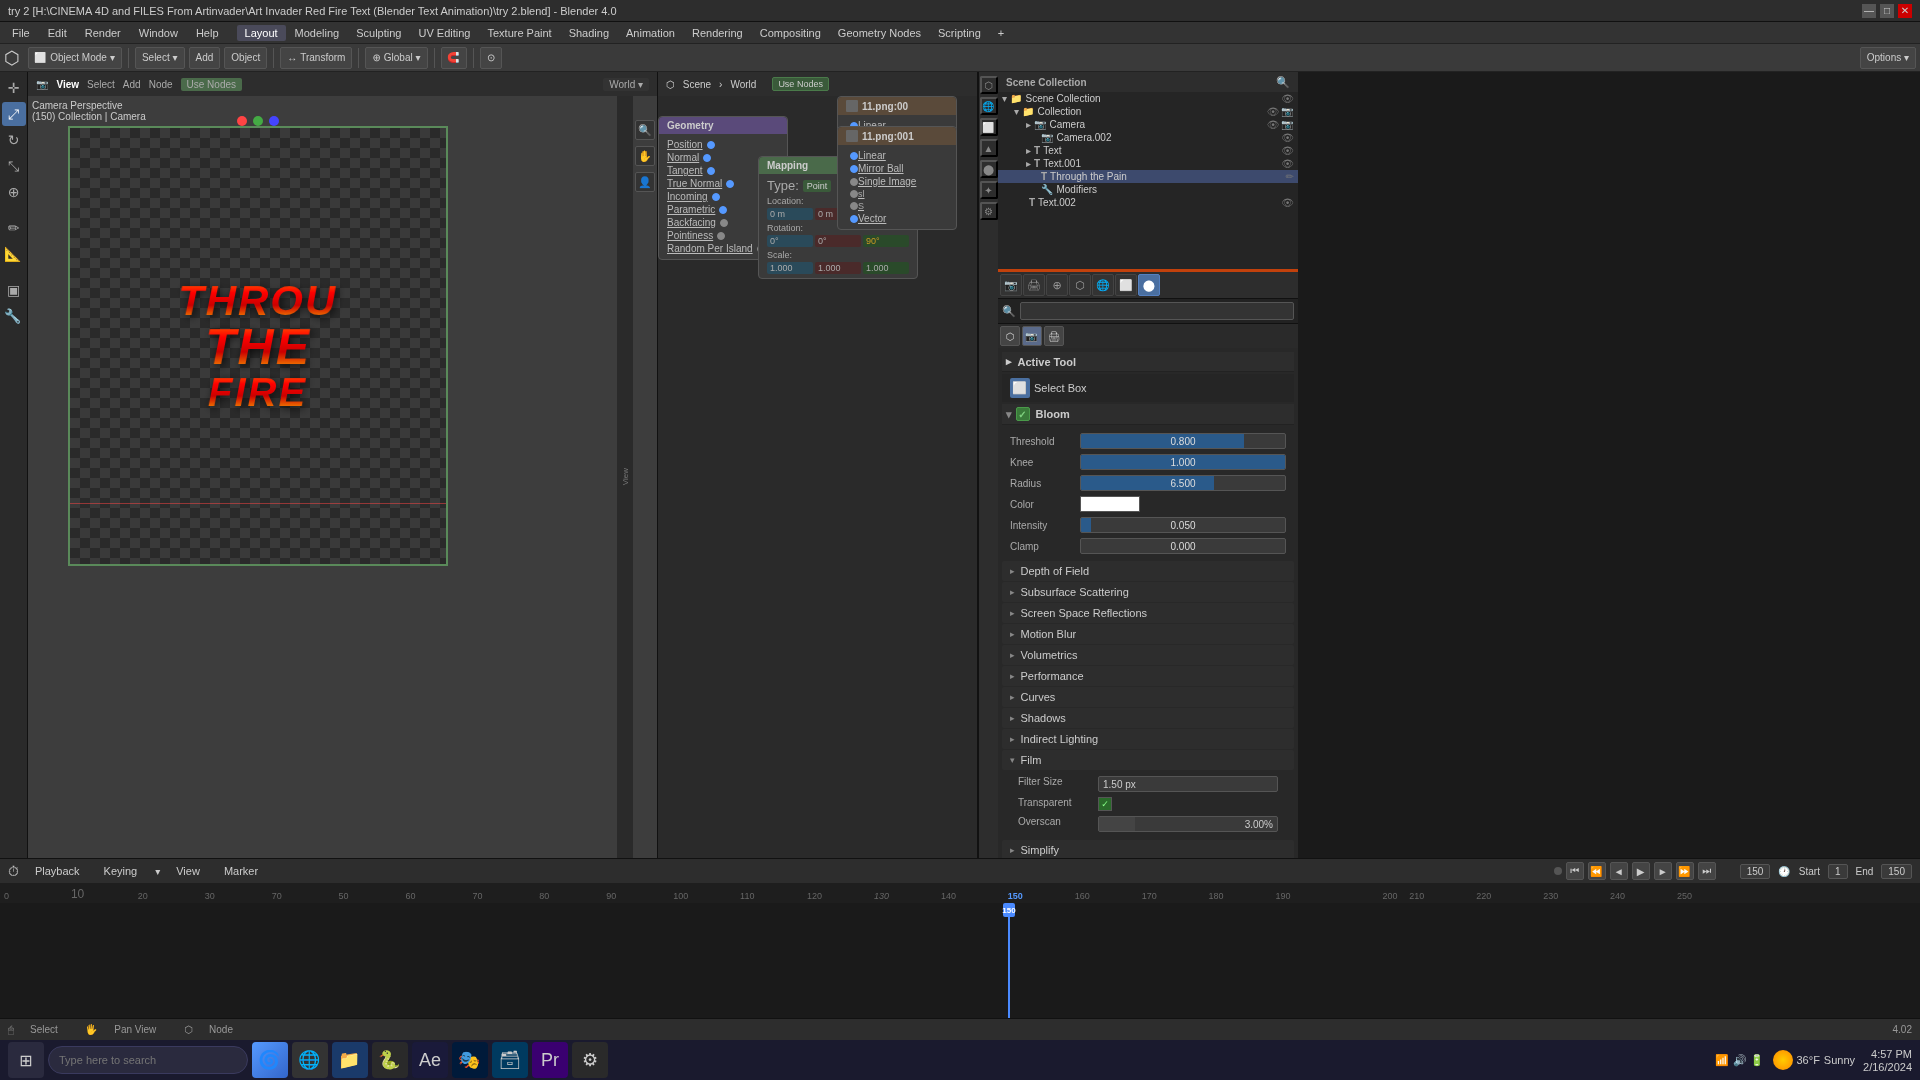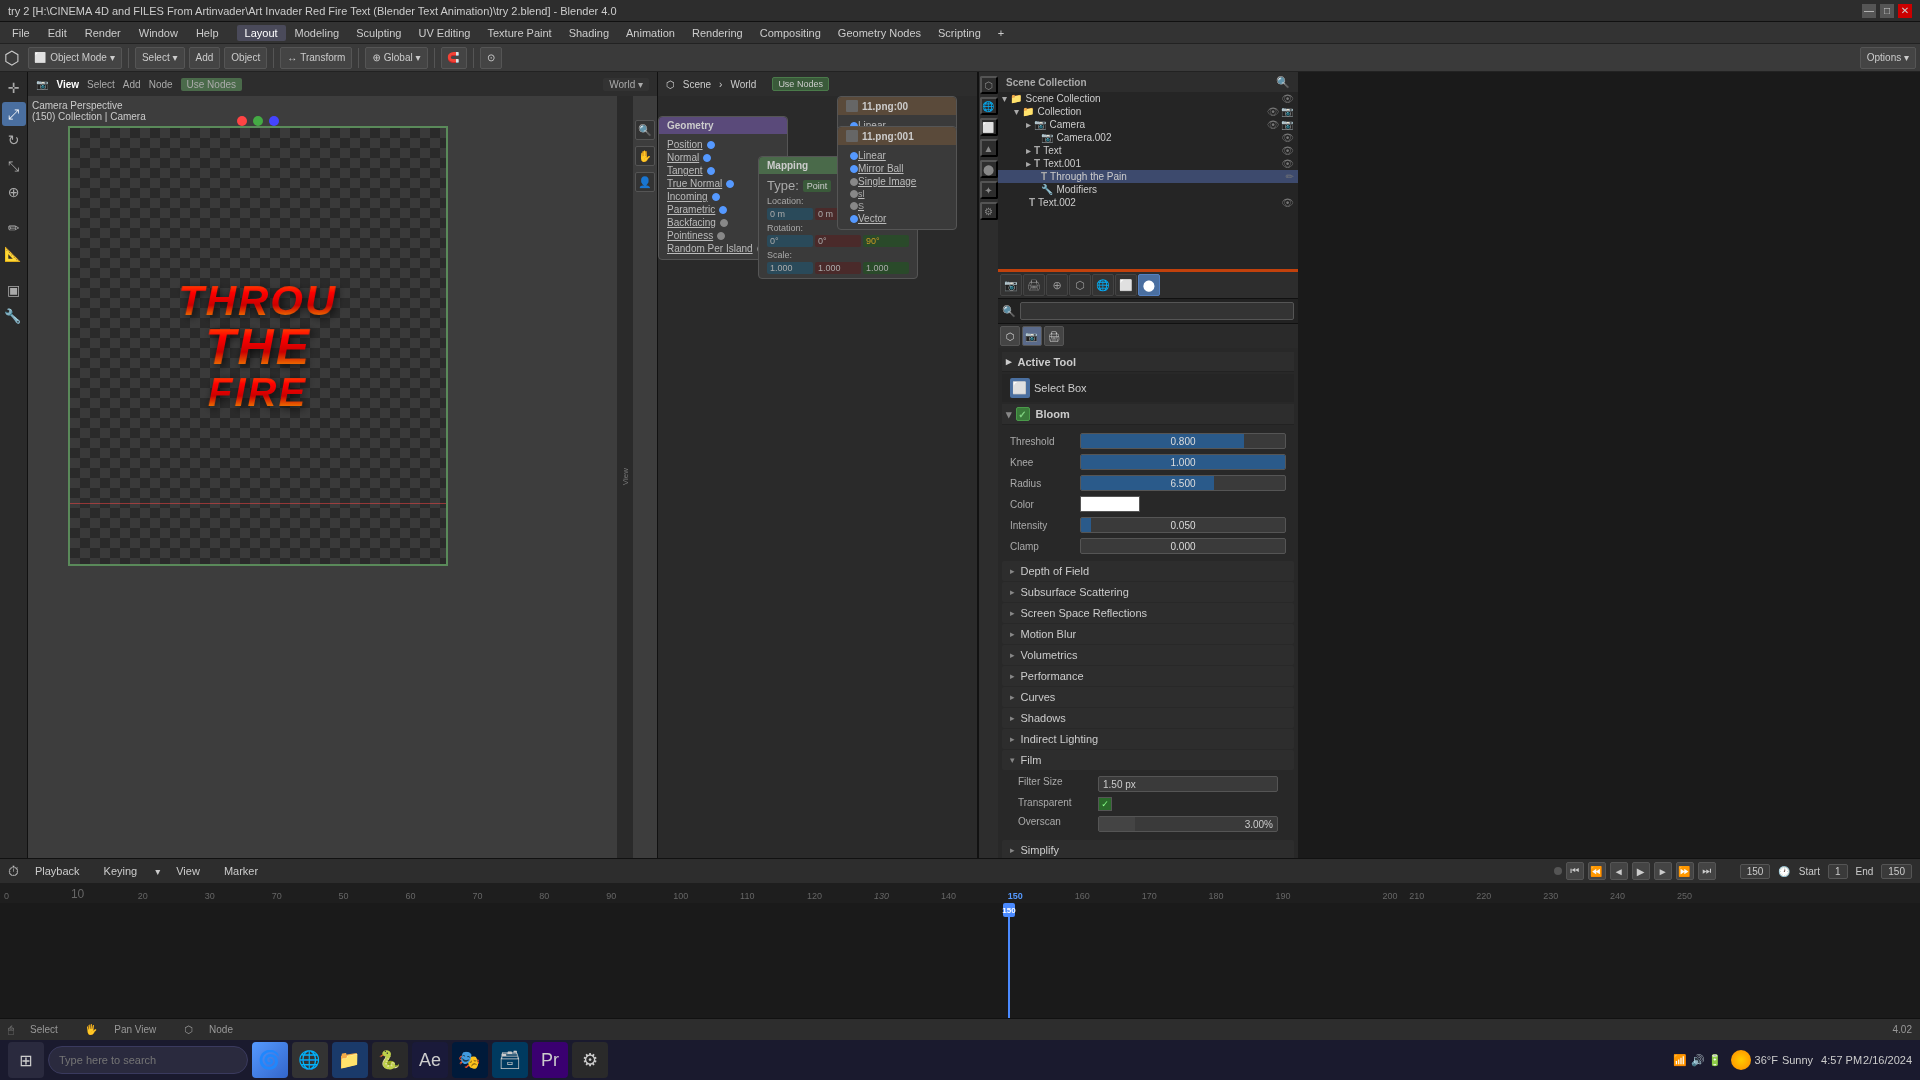--- a/index.html
+++ b/index.html
@@ -1315,18 +1315,18 @@
         <span style="font-size:11px;">📶</span>
         <span style="font-size:11px;">🔊</span>
         <span style="font-size:11px;">🔋</span>
       </div>
     </div>
     <div class="weather-info">
       <div class="sun-icon"></div>
       <span>36°F</span>
       <span>Sunny</span>
     </div>
-    <div style="display:flex;flex-direction:row;align-items:flex-end;gap:1px;">
+    <div style="display:flex;flex-direction:column;align-items:flex-end;gap:1px;">
       <span>4:57 PM</span>
       <span>2/16/2024</span>
     </div>
   </div>
 </div>
 
 </body></html>

